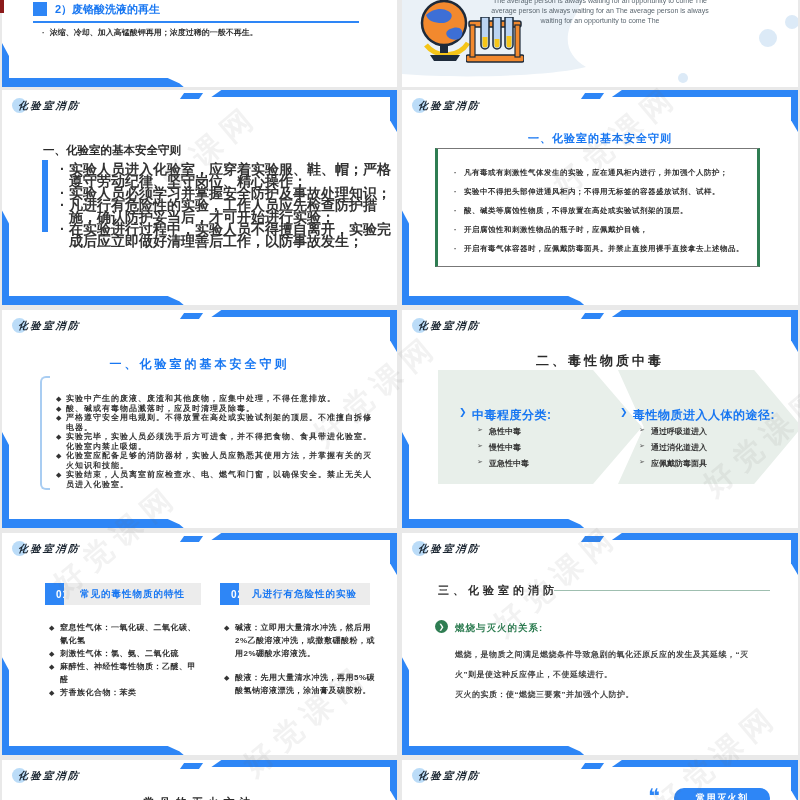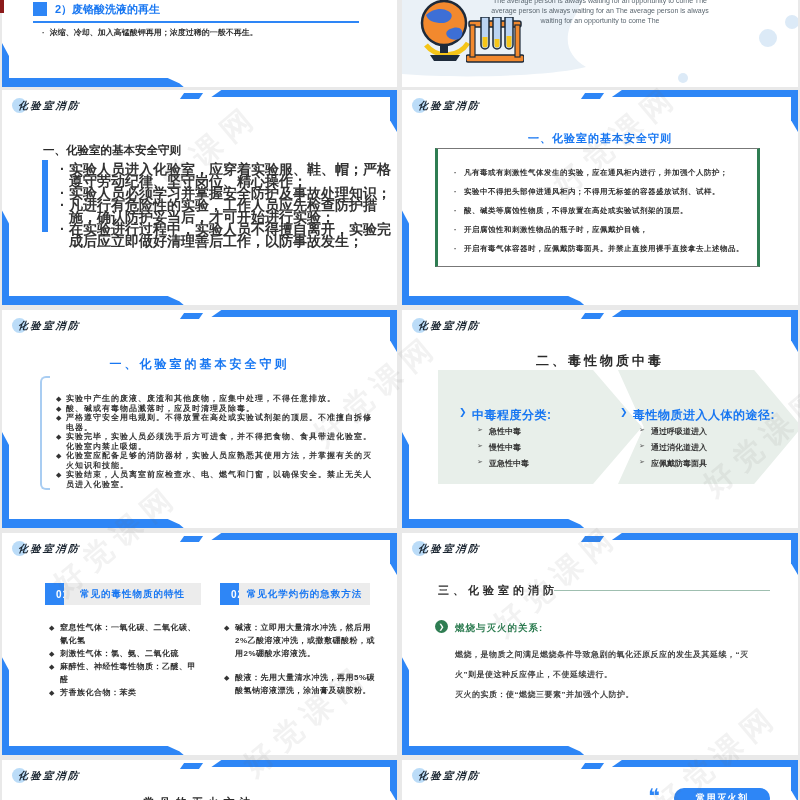--- a/index.html
+++ b/index.html
@@ -253,21 +253,21 @@
         <span class="logo-text">化验室消防</span>
       </div>
     <div class="deco-top"></div>
     <div class="deco-notch"></div>
     <div class="deco-rtab"></div>
     <div class="deco-bottom"></div>
     <div class="deco-ltab"></div>
     <div class="s7-num" style="left:43px">01</div>
     <div class="s7-bar" style="left:62px;width:137px">常见的毒性物质的特性</div>
     <div class="s7-num" style="left:218px">02</div>
-    <div class="s7-bar" style="left:237px;width:131px">常见化学灼伤的急救方法</div>
+    <div class="s7-bar" style="left:237px;width:131px">凡进行有危险性的实验</div>
     <ul class="s7-list" style="left:47px">
       <li>窒息性气体：一氧化碳、二氧化碳、氰化氢</li>
       <li>刺激性气体：氯、氨、二氧化硫</li>
       <li>麻醉性、神经性毒性物质：乙醚、甲醛</li>
       <li>芳香族化合物：苯类</li>
     </ul>
     <ul class="s7-list r" style="left:222px">
       <li>碱液：立即用大量清水冲洗，然后用2%乙酸溶液冲洗，或撒敷硼酸粉，或用2%硼酸水溶液洗。</li>
       <li>酸液：先用大量清水冲洗，再用5%碳酸氢钠溶液漂洗，涂油膏及磺胺粉。</li>
     </ul>

